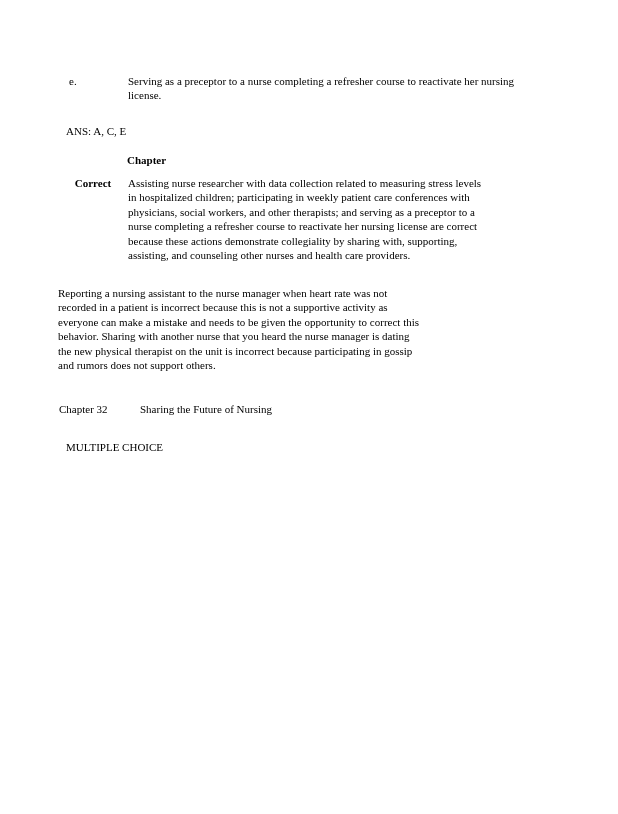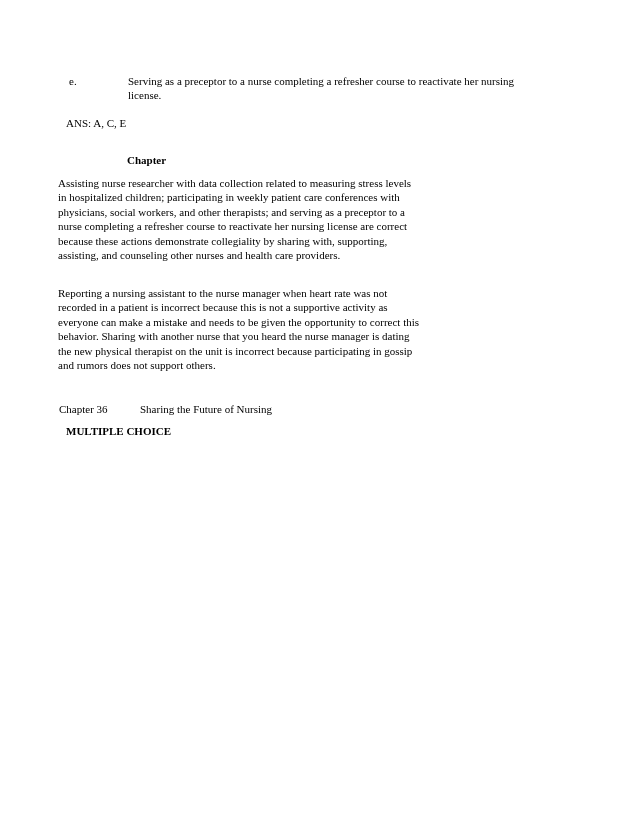--- a/index.html
+++ b/index.html
@@ -31,21 +31,21 @@
     flex: 0 0 19px;
   }
   .item-e .item-text {
     width: 398px;
     margin-left: 40px;
   }
 
   
   .ans-line {
     left: 66px;
-    top: 116px;
+    top: 124px;
     text-align: center;
   }
 
   
   .feedback-header {
     left: 127px;
     top: 153px;
     font-weight: bold;
   }
 
@@ -72,22 +72,22 @@
     top: 402px;
   }
   .chapter-num {
     display: inline-block;
     width: 81px;
   }
 
   
   .section-heading {
     left: 66px;
-    top: 424px;
-    font-weight: bold;
+    top: 440px;
+    font-weight: normal;
   }
 
   
   .question {
     left: 68px;
     top: 445px;
     width: 520px;
   }
   .question .q-italic { font-style: italic; }
 </style>
@@ -99,27 +99,28 @@
   <div class="block item-e">
     <span class="marker">e.</span>
     <span class="item-text">Serving as a preceptor to a nurse completing a refresher course to reactivate her nursing license.</span>
   </div>
 
   <div class="block ans-line">ANS: A, C, E</div>
 
   <div class="block feedback-header">Chapter</div>
 
   <div class="block feedback-row correct">
+    <div class="fb-label">Correct</div>
     <div class="fb-text">Assisting nurse researcher with data collection related to measuring stress levels in hospitalized children; participating in weekly patient care conferences with physicians, social workers, and other therapists; and serving as a preceptor to a nurse completing a refresher course to reactivate her nursing license are correct because these actions demonstrate collegiality by sharing with, supporting, assisting, and counseling other nurses and health care providers.</div>
   </div>
 
   <div class="block feedback-row incorrect">
     <div class="fb-text">Reporting a nursing assistant to the nurse manager when heart rate was not recorded in a patient is incorrect because this is not a supportive activity as everyone can make a mistake and needs to be given the opportunity to correct this behavior. Sharing with another nurse that you heard the nurse manager is dating the new physical therapist on the unit is incorrect because participating in gossip and rumors does not support others.</div>
   </div>
 
   <div class="block chapter-line">
-    <span class="chapter-num">Chapter 36</span><span class="chapter-title">Sharing the Future of Nursing</span>
+    <span class="chapter-num">Chapter 32</span><span class="chapter-title">Sharing the Future of Nursing</span>
   </div>
 
   <div class="block section-heading">MULTIPLE CHOICE</div>
 
 
 </div>
 
 </body></html>

